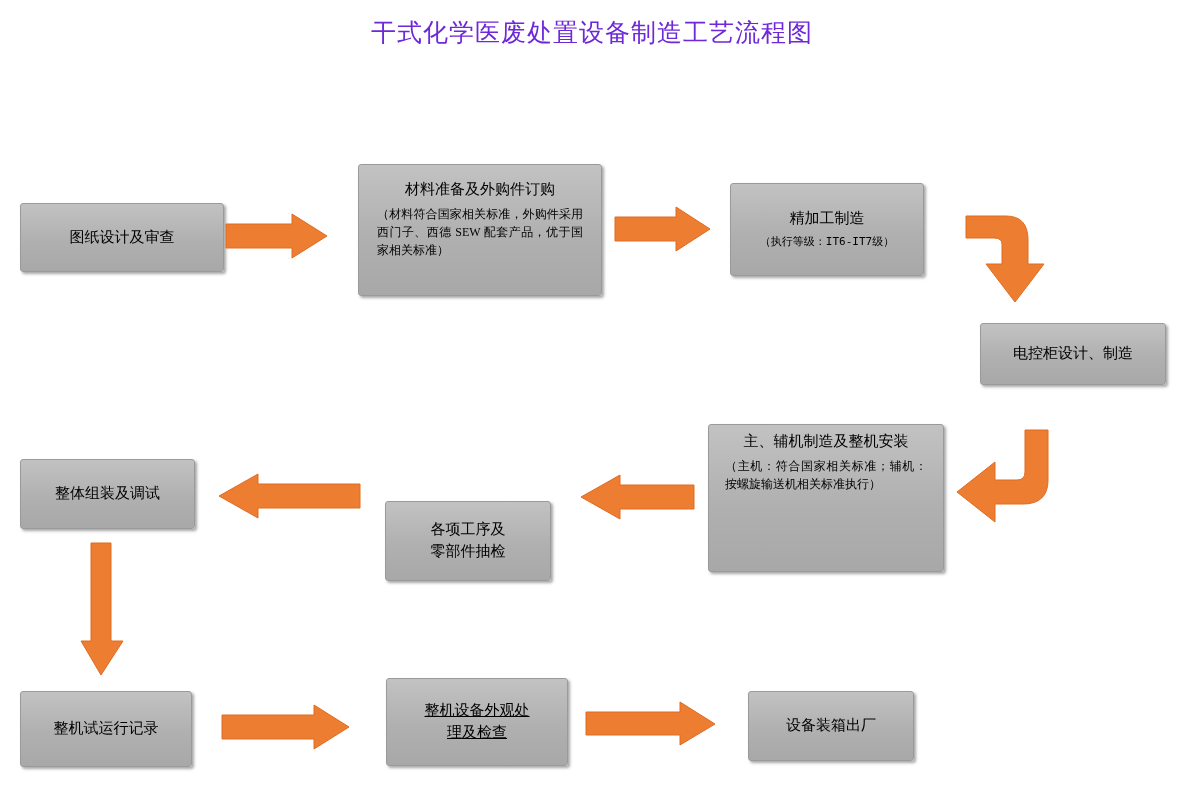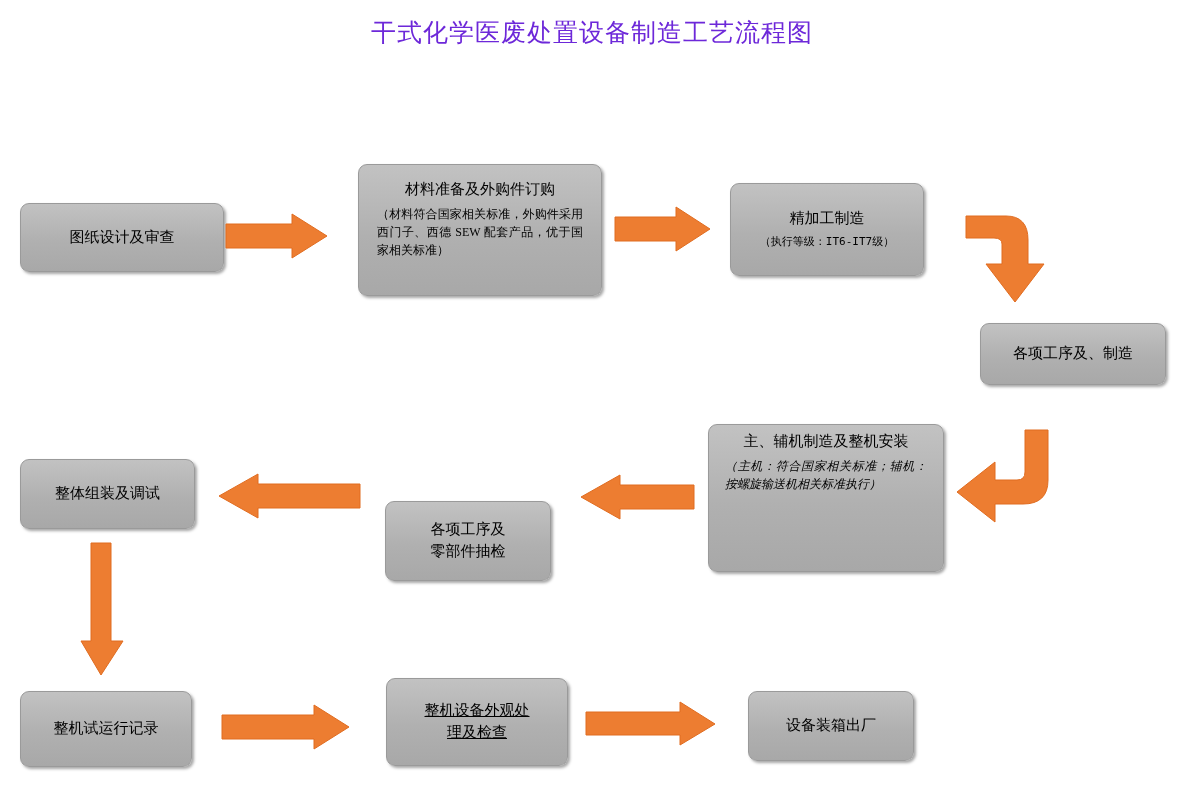--- a/index.html
+++ b/index.html
@@ -29,21 +29,21 @@
     font-family: "Liberation Serif", serif;
     letter-spacing: 1px;
     color: #6d28d9;
   }
   .node {
     position: absolute;
     box-sizing: border-box;
     background: #b6b6b6;
     background: linear-gradient(180deg, #c2c2c2 0%, #b0b0b0 55%, #a8a8a8 100%);
     border: 1px solid #9a9a9a;
-    border-radius: 9px;
+    border-radius: 3px;
     box-shadow: 2px 2px 3px rgba(0,0,0,0.35);
     display: flex;
     flex-direction: column;
     align-items: center;
     justify-content: center;
     text-align: center;
     font-family: "Liberation Serif", serif;
     color: #000;
     padding: 6px 8px;
   }
@@ -85,26 +85,26 @@
     <div class="main">材料准备及外购件订购</div>
     <div class="sub" style="text-align:justify; padding:0 10px;">（材料符合国家相关标准，外购件采用西门子、西德 SEW 配套产品，优于国家相关标准）</div>
   </div>
 
   <div class="node" style="left:730px; top:183px; width:194px; height:93px;">
     <div class="main">精加工制造</div>
     <div class="sub mono">（执行等级：IT6-IT7级）</div>
   </div>
 
   <div class="node" style="left:980px; top:323px; width:186px; height:62px;">
-    <div class="main">各项工序及、制造</div>
+    <div class="main">电控柜设计、制造</div>
   </div>
 
   <div class="node" style="left:708px; top:424px; width:236px; height:148px; justify-content:flex-start; ">
     <div class="main">主、辅机制造及整机安装</div>
-    <div class="sub" style="text-align:justify; padding:0 8px;font-style:italic;">（主机：符合国家相关标准；辅机：按螺旋输送机相关标准执行）</div>
+    <div class="sub" style="text-align:justify; padding:0 8px;">（主机：符合国家相关标准；辅机：按螺旋输送机相关标准执行）</div>
   </div>
 
   <div class="node" style="left:385px; top:456px; width:166px; height:80px;margin-top:45px;">
     <div class="main">各项工序及
 零部件抽检</div>
   </div>
 
   <div class="node" style="left:20px; top:459px; width:175px; height:70px;">
     <div class="main">整体组装及调试</div>
   </div>

